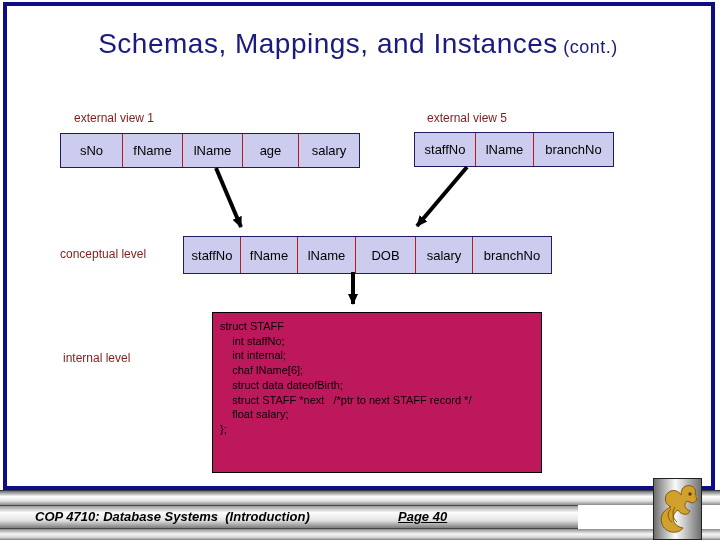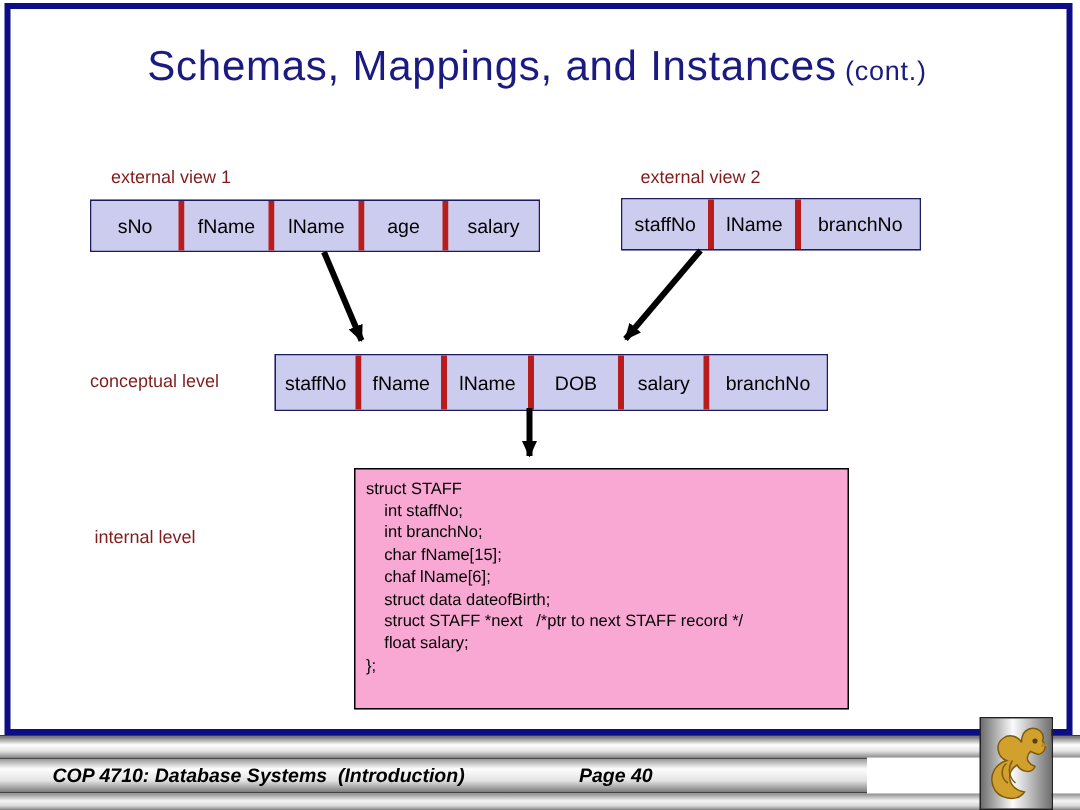--- a/index.html
+++ b/index.html
@@ -21,28 +21,27 @@
   .lvl-label{
     position:absolute;color:#7f1d1d;font-size:12px;white-space:nowrap;
   }
   .tbl{
     position:absolute;display:flex;height:33px;
     border:1px solid #1c1c5e;background:#ccccef;
   }
   .tbl .cell{
     display:flex;align-items:center;justify-content:center;
     font-size:13px;color:#000;background:#ccccef;
-    border-right:4px solid #b91c1c;box-sizing:border-box;
+    border-right:1px solid #b91c1c;box-sizing:border-box;
   }
   .tbl .cell:last-child{border-right:none;}
   .codebox{
     position:absolute;left:212px;top:312px;width:330px;height:161px;
-    border:1px solid #000;background:#f9a8d4;box-sizing:border-box;
+    border:1px solid #000;background:#be185d;box-sizing:border-box;
     padding:6px 4px 2px 7px;
-    margin-left:24px;
   }
   .codebox .cline{
     font-size:11px;line-height:14.7px;color:#000;white-space:pre;
     font-family:"Liberation Sans","DejaVu Sans",sans-serif;
   }
   svg.arrows{position:absolute;left:0;top:0;width:720px;height:540px;pointer-events:none;}
   .footer{
     position:absolute;left:0;top:490px;width:720px;height:50px;
   }
   .fband1{
@@ -57,21 +56,21 @@
   }
   .fband3{
     position:absolute;left:0;top:39px;width:720px;height:11px;
     background:linear-gradient(180deg,#8d8d8d 0%,#f5f5f5 45%,#d8d8d8 75%,#808080 100%);
   }
   .ftext{
     position:absolute;top:3px;font-size:13px;font-weight:bold;font-style:italic;
     color:#000;white-space:pre;
   }
   .ft-course{left:35px;}
-  .ft-page{left:386px;}
+  .ft-page{left:398px;text-decoration:underline;}
   .ft-copy{left:503px;margin-top:21px;}
   .logo-panel{
     position:absolute;left:653px;top:478px;width:49px;height:62px;
     background:linear-gradient(90deg,#6e6e6e 0%,#fafafa 45%,#d2d2d2 62%,#6f6f6f 100%);
     border:1px solid #222;box-sizing:border-box;z-index:5;
     display:flex;align-items:center;justify-content:center;
   }
 </style>
 </head>
 <body>
@@ -84,43 +83,42 @@
 
 <div class="lvl-label" style="left:74px;top:111px;">external view 1</div>
 <div class="tbl" style="left:60px;top:133px;">
   <div class="cell" style="width:62px">sNo</div>
   <div class="cell" style="width:60px">fName</div>
   <div class="cell" style="width:60px">lName</div>
   <div class="cell" style="width:56px">age</div>
   <div class="cell" style="width:60px">salary</div>
 </div>
 
-<div class="lvl-label" style="left:427px;top:111px;">external view 2</div>
+<div class="lvl-label" style="left:427px;top:111px;">external view 5</div>
 <div class="tbl" style="left:414px;top:132px;">
   <div class="cell" style="width:61px">staffNo</div>
   <div class="cell" style="width:58px">lName</div>
   <div class="cell" style="width:79px">branchNo</div>
 </div>
 
 <div class="lvl-label" style="left:60px;top:247px;text-align:right;">conceptual level</div>
 <div class="tbl" style="left:183px;top:236px;height:36px;">
   <div class="cell" style="width:57px">staffNo</div>
   <div class="cell" style="width:57px">fName</div>
   <div class="cell" style="width:58px">lName</div>
   <div class="cell" style="width:60px">DOB</div>
   <div class="cell" style="width:57px">salary</div>
   <div class="cell" style="width:78px">branchNo</div>
 </div>
 
 <div class="lvl-label" style="left:63px;top:351px;">internal level</div>
 <div class="codebox">
   <div class="cline">struct STAFF</div>
   <div class="cline">    int staffNo;</div>
-  <div class="cline">    int branchNo;</div>
-  <div class="cline">    char fName[15];</div>
+  <div class="cline">    int internal;</div>
   <div class="cline">    chaf lName[6];</div>
   <div class="cline">    struct data dateofBirth;</div>
   <div class="cline">    struct STAFF *next   /*ptr to next STAFF record */</div>
   <div class="cline">    float salary;</div>
   <div class="cline">};</div>
 </div>
 
 <svg class="arrows" xmlns="http://www.w3.org/2000/svg">
   <defs>
     <marker id="ah" markerUnits="userSpaceOnUse" markerWidth="14" markerHeight="12" refX="10" refY="5" orient="auto">

